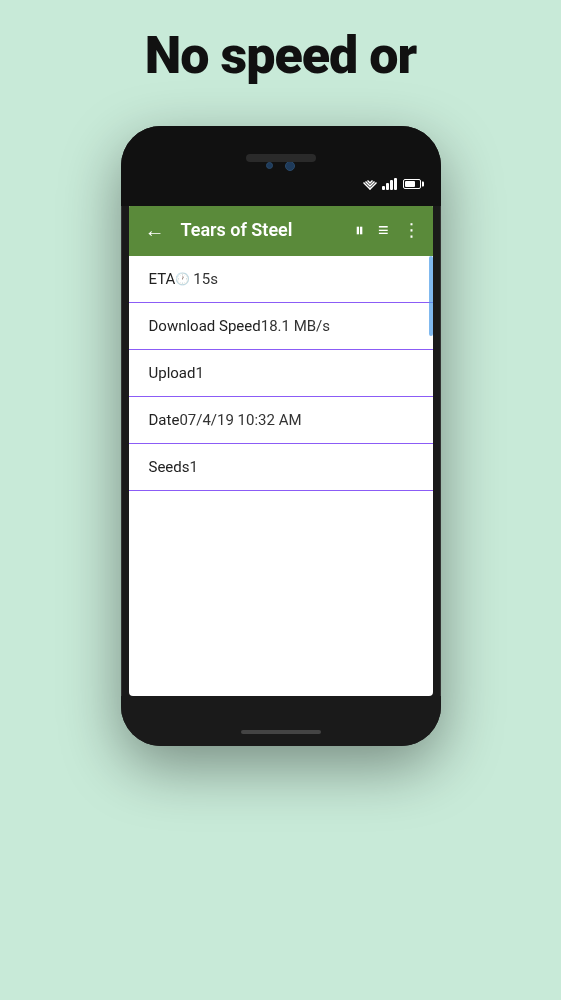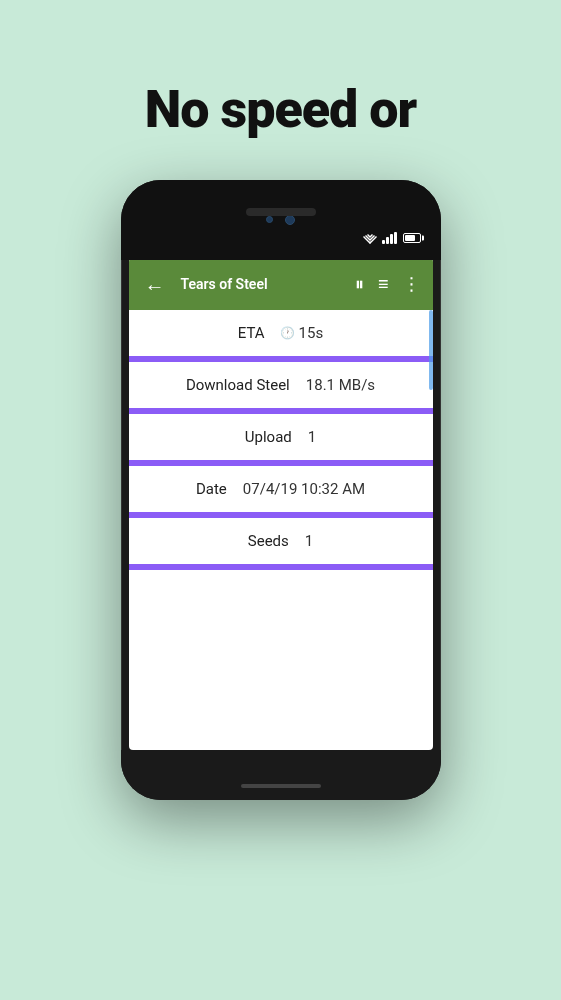--- a/index.html
+++ b/index.html
@@ -18,21 +18,21 @@
       flex-direction: column;
       align-items: center;
     }
 
     .headline {
       text-align: center;
       font-size: 52px;
       font-weight: 900;
       color: #111;
       line-height: 1.15;
-      margin-top: 80px;
+      margin-top: 26px;
       margin-bottom: 40px;
       letter-spacing: -1px;
     }
 
     .phone-wrapper {
       position: relative;
       width: 320px;
       height: 620px;
     }
 
@@ -170,21 +170,21 @@
     .toolbar-back {
       color: white;
       font-size: 20px;
       cursor: pointer;
       padding: 4px;
     }
 
     .toolbar-title {
       flex: 1;
       color: white;
-      font-size: 14px;
+      font-size: 18px;
       font-weight: 600;
     }
 
     .toolbar-icons {
       display: flex;
       align-items: center;
       gap: 14px;
     }
 
     .toolbar-icon {
@@ -205,25 +205,24 @@
       opacity: 0.7;
     }
 
     
     .data-rows {
       padding: 0;
     }
 
     .data-row {
       display: flex;
-      justify-content: center;
+      justify-content: flex-start;
       align-items: center;
       padding: 14px 20px;
-      border-bottom: 6px solid #8b5cf6;
-      gap: 16px;
+      border-bottom: 1px solid #8b5cf6;
     }
 
     .row-label {
       font-size: 15px;
       color: #222;
     }
 
     .row-value {
       font-size: 15px;
       color: #333;
@@ -310,21 +309,21 @@
           <span class="row-label">ETA</span>
           <span class="row-value">
             <span style="font-size:12px; opacity:0.6;">🕐</span>
             <span>15s</span>
           </span>
         </div>
 
 
 
         <div class="data-row">
-          <span class="row-label">Download Steel</span>
+          <span class="row-label">Download Speed</span>
           <span class="row-value">18.1 MB/s</span>
         </div>
 
         <div class="data-row">
           <span class="row-label">Upload</span>
           <span class="row-value">1</span>
         </div>
 
         <div class="data-row">
           <span class="row-label">Date</span>

